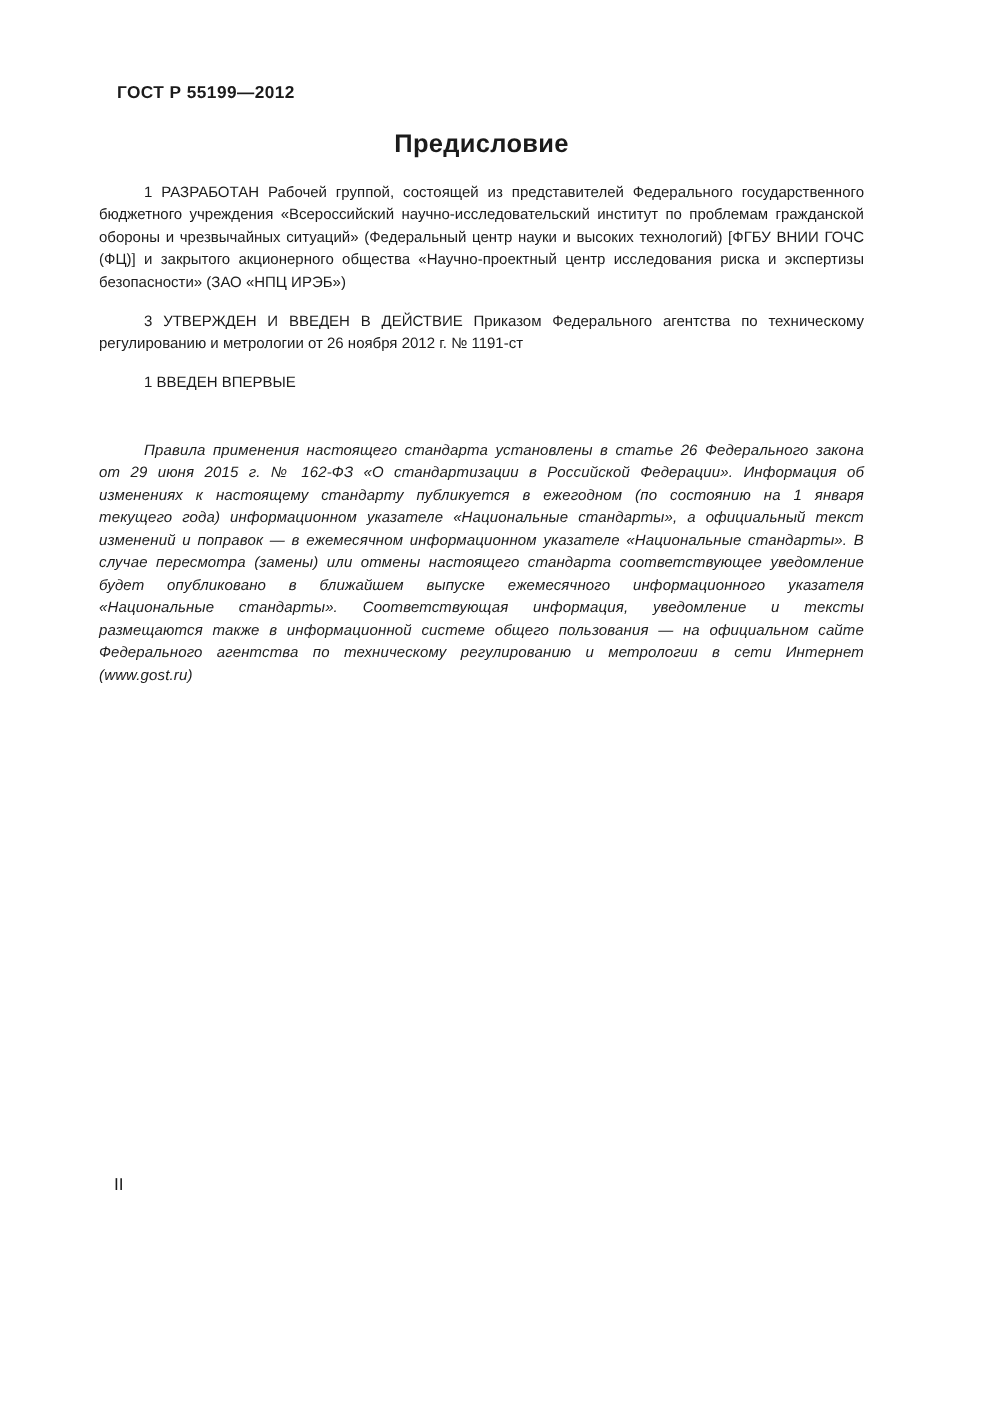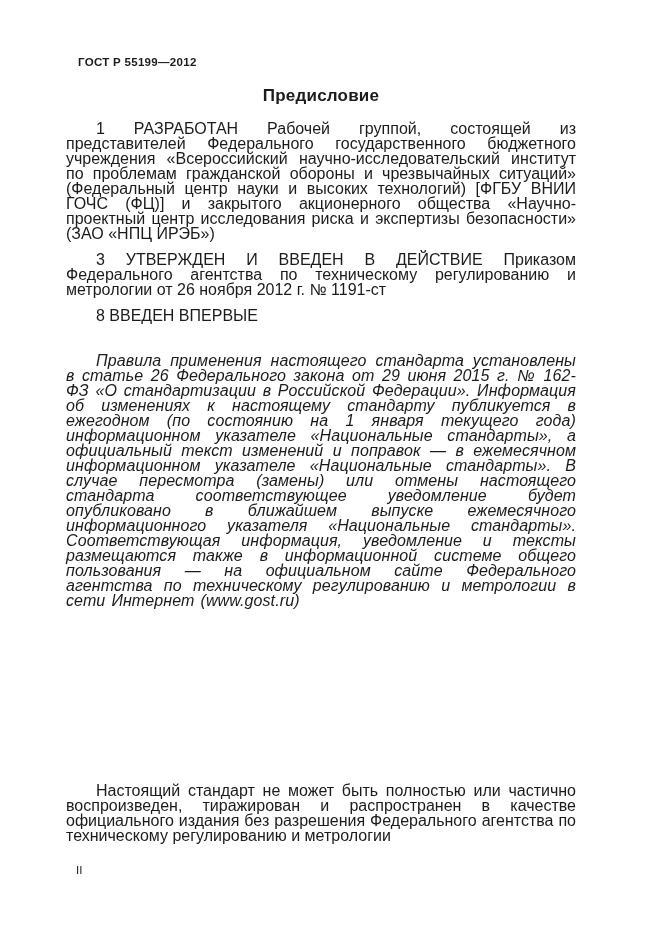--- a/index.html
+++ b/index.html
@@ -28,21 +28,21 @@
   }
   .doc-title {
     margin: 18px 0 15px 0;
     font-size: 17px;
     font-weight: 700;
     text-align: center;
     letter-spacing: 0.2px;
   }
   .para {
     margin: 0 0 11px 0;
-    font-size: 16px;
+    font-size: 10px;
     line-height: 15px;
     text-align: justify;
     text-indent: 30px;
   }
   .legal-notice {
     margin-top: 30px;
     font-style: italic;
     letter-spacing: 0.1px;
     word-spacing: 1.5px;
   }
@@ -76,28 +76,27 @@
 
     <div class="doc-header">ГОСТ Р 55199—2012</div>
 
     <div class="doc-title">Предисловие</div>
 
     <p class="para">1 РАЗРАБОТАН Рабочей группой, состоящей из представителей Федерального государственного бюджетного учреждения «Всероссийский научно-исследовательский институт по проблемам гражданской обороны и чрезвычайных ситуаций» (Федеральный центр науки и высоких технологий) [ФГБУ ВНИИ ГОЧС (ФЦ)] и закрытого акционерного общества «Научно-проектный центр исследования риска и экспертизы безопасности» (ЗАО «НПЦ ИРЭБ»)</p>
 
 
     <p class="para">3 УТВЕРЖДЕН И ВВЕДЕН В ДЕЙСТВИЕ Приказом Федерального агентства по техническому регулированию и метрологии от 26 ноября 2012 г. № 1191-ст</p>
 
-    <p class="para">8 ВВЕДЕН ВПЕРВЫЕ</p>
+    <p class="para">1 ВВЕДЕН ВПЕРВЫЕ</p>
 
 
     <p class="para legal-notice">Правила применения настоящего стандарта установлены в статье 26 Федерального закона от 29 июня 2015 г. № 162-ФЗ «О стандартизации в Российской Федерации». Информация об изменениях к настоящему стандарту публикуется в ежегодном (по состоянию на 1 января текущего года) информационном указателе «Национальные стандарты», а официальный текст изменений и поправок — в ежемесячном информационном указателе «Национальные стандарты». В случае пересмотра (замены) или отмены настоящего стандарта соответствующее уведомление будет опубликовано в ближайшем выпуске ежемесячного информационного указателя «Национальные стандарты». Соответствующая информация, уведомление и тексты размещаются также в информационной системе общего пользования — на официальном сайте Федерального агентства по техническому регулированию и метрологии в сети Интернет (www.gost.ru)</p>
 
   </div>
 
   <div class="bottom-block">
 
 
-    <p class="para restriction">Настоящий стандарт не может быть полностью или частично воспроизведен, тиражирован и распространен в качестве официального издания без разрешения Федерального агентства по техническому регулированию и метрологии</p>
 
     <div class="page-number">II</div>
 
   </div>
 </div>
 
 </body></html>

